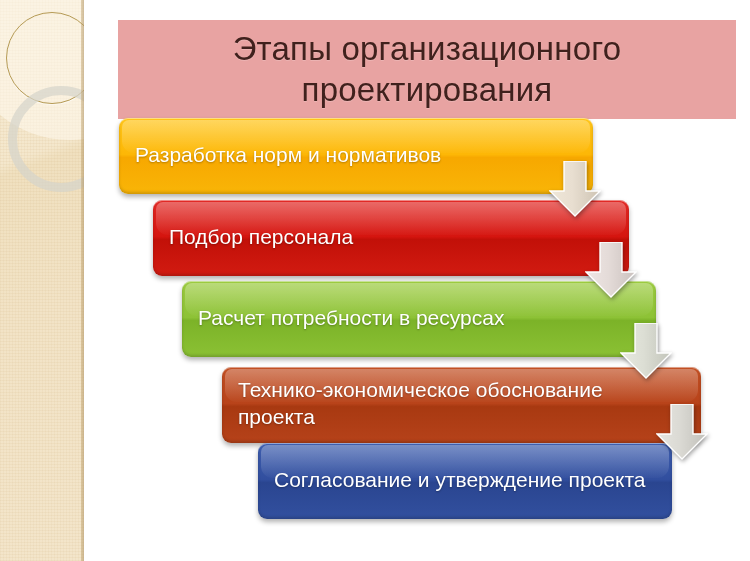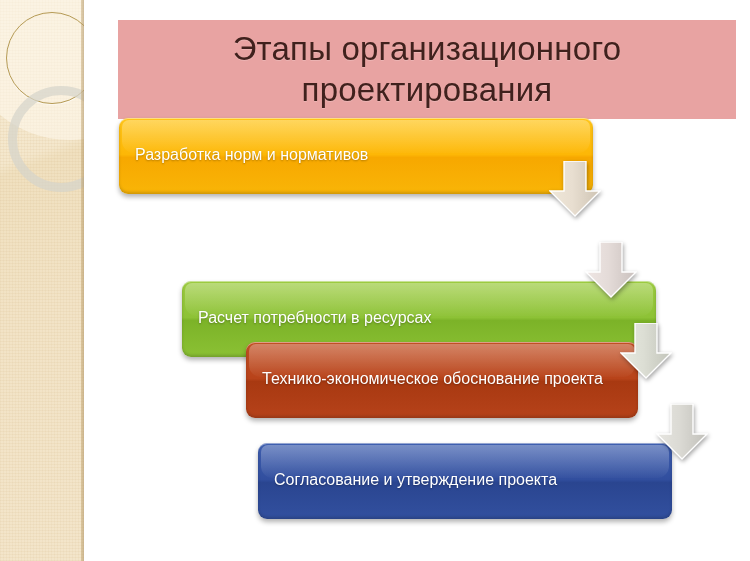--- a/index.html
+++ b/index.html
@@ -102,21 +102,21 @@
 
   
   .bar {
     position: absolute;
     border-radius: 9px;
     box-sizing: border-box;
     display: flex;
     align-items: center;
     padding: 4px 16px 6px 16px;
     color: #ffffff;
-    font-size: 16px;
+    font-size: 21px;
     line-height: 1.28;
     box-shadow:
       0 3px 5px rgba(0,0,0,0.30),
       inset 0 1px 0 rgba(255,255,255,0.45),
       inset 0 -2px 3px rgba(0,0,0,0.17);
     text-shadow: 0 1px 2px rgba(0,0,0,0.30);
   }
   .bar::after {
     content: "";
     position: absolute;
@@ -136,23 +136,22 @@
   }
   .bar-2 {
     left: 153px; top: 200px; width: 476px; height: 76px;
     background: linear-gradient(180deg, #e22a26 0%, #d5150f 48%, #c21008 52%, #d21b11 100%);
   }
   .bar-3 {
     left: 182px; top: 281px; width: 474px; height: 76px;
     background: linear-gradient(180deg, #9ccb40 0%, #8dc236 48%, #7cb328 52%, #8bc134 100%);
   }
   .bar-4 {
-    left: 222px; top: 342px; width: 392px; height: 76px;
+    left: 222px; top: 367px; width: 479px; height: 76px;
     background: linear-gradient(180deg, #c25024 0%, #b8431a 48%, #a83911 52%, #b6421a 100%);
-    margin-left: 24px;
   }
   .bar-5 {
     left: 258px; top: 443px; width: 414px; height: 76px;
     background: linear-gradient(180deg, #3f5faf 0%, #314e9e 48%, #2a4590 52%, #32509f 100%);
   }
 
   
   .arrow {
     position: absolute;
     width: 52px;
@@ -181,20 +180,23 @@
   </div>
 
   <div class="title-banner">
     <div class="title-text">Этапы организационного проектирования</div>
   </div>
 
   <div class="bar bar-1">
     <span class="bar-label">Разработка норм и нормативов</span>
   </div>
 
+  <div class="bar bar-2">
+    <span class="bar-label">Подбор персонала</span>
+  </div>
 
   <div class="bar bar-3">
     <span class="bar-label">Расчет потребности в ресурсах</span>
   </div>
 
   <div class="bar bar-4">
     <span class="bar-label">Технико-экономическое обоснование проекта</span>
   </div>
 
   <div class="bar bar-5">

